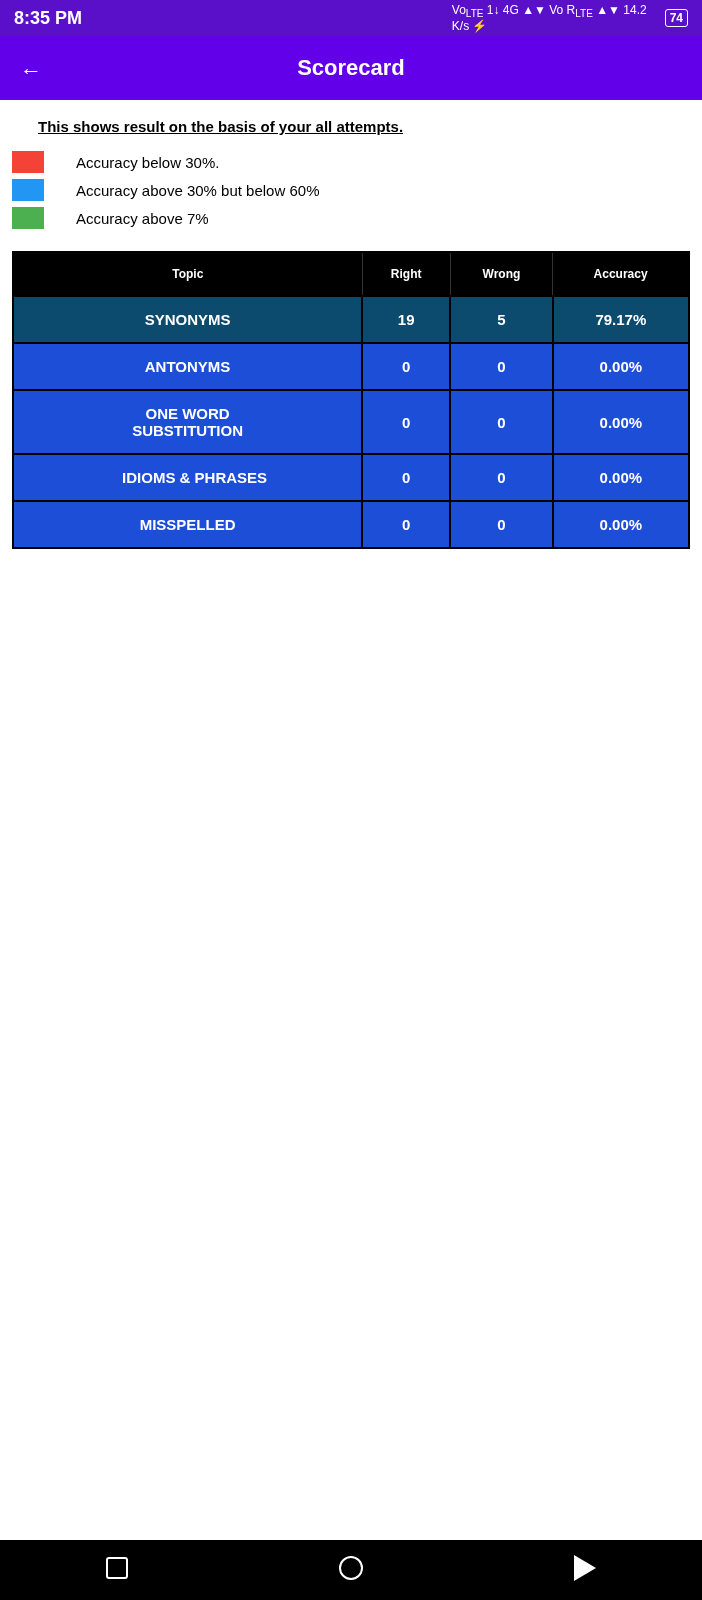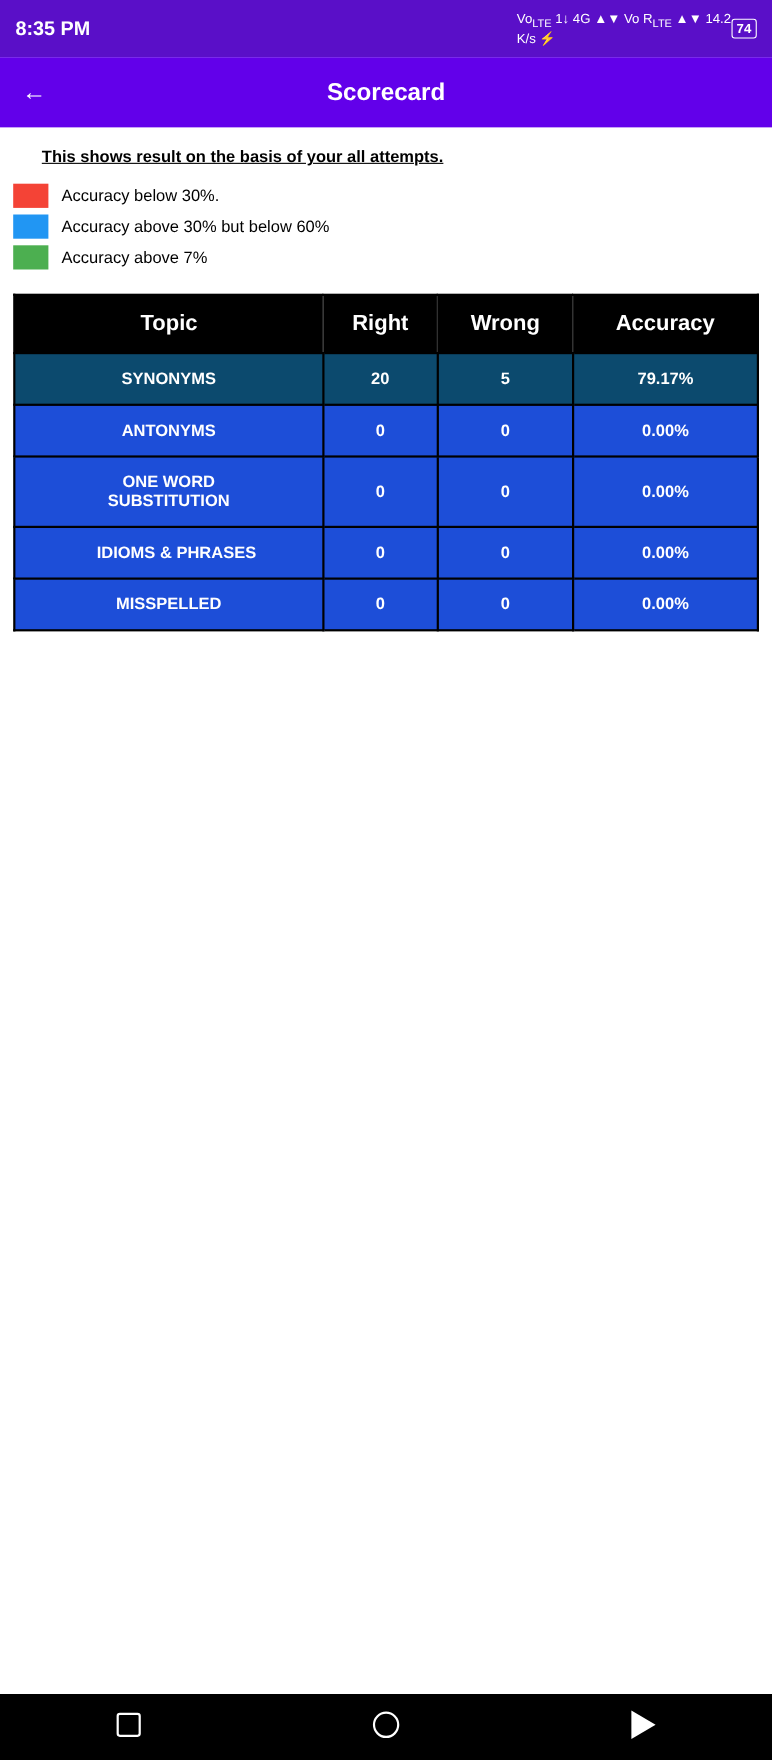--- a/index.html
+++ b/index.html
@@ -14,31 +14,31 @@
     }
 
     
     .status-bar {
       background: #5a0fc8;
       color: #fff;
       display: flex;
       justify-content: space-between;
       align-items: center;
       padding: 12px 14px;
-      height: 52px;
+      height: 36px;
     }
     .status-time {
       font-size: 18px;
       font-weight: bold;
     }
     .status-icons {
       font-size: 13px;
       display: flex;
       align-items: center;
-      gap: 0;
+      gap: 18px;
     }
     .battery-box {
       border: 1.5px solid #fff;
       border-radius: 3px;
       padding: 1px 4px;
       font-size: 12px;
       font-weight: bold;
     }
 
     
@@ -80,20 +80,21 @@
       margin-left: 26px;
     }
 
     .legend {
       margin-bottom: 22px;
     }
     .legend-item {
       display: flex;
       align-items: center;
       margin-bottom: 6px;
+      gap: 20px;
     }
     .legend-color {
       width: 32px;
       height: 22px;
       margin-right: 12px;
       flex-shrink: 0;
     }
     .legend-text {
       font-size: 15px;
       color: #000;
@@ -102,21 +103,21 @@
     
     .score-table {
       width: 100%;
       border-collapse: collapse;
       border: 2px solid #000;
     }
     .score-table th {
       background: #000;
       color: #fff;
       padding: 14px 6px;
-      font-size: 20px;
+      font-size: 12px;
       font-weight: bold;
       text-align: center;
       border: 1px solid #333;
     }
     .score-table td {
       padding: 14px 6px;
       text-align: center;
       font-size: 15px;
       font-weight: bold;
       color: #fff;
@@ -199,21 +200,21 @@
       <tr>
         <th>Topic</th>
         <th>Right</th>
         <th>Wrong</th>
         <th>Accuracy</th>
       </tr>
     </thead>
     <tbody id="table-body">
     <tr class="row-green">
           <td style="white-space: pre-line;">SYNONYMS</td>
-          <td>20</td>
+          <td>19</td>
           <td>5</td>
           <td>79.17%</td>
         </tr>
         <tr class="row-red">
           <td style="white-space: pre-line;">ANTONYMS</td>
           <td>0</td>
           <td>0</td>
           <td>0.00%</td>
         </tr>
         <tr class="row-red">

